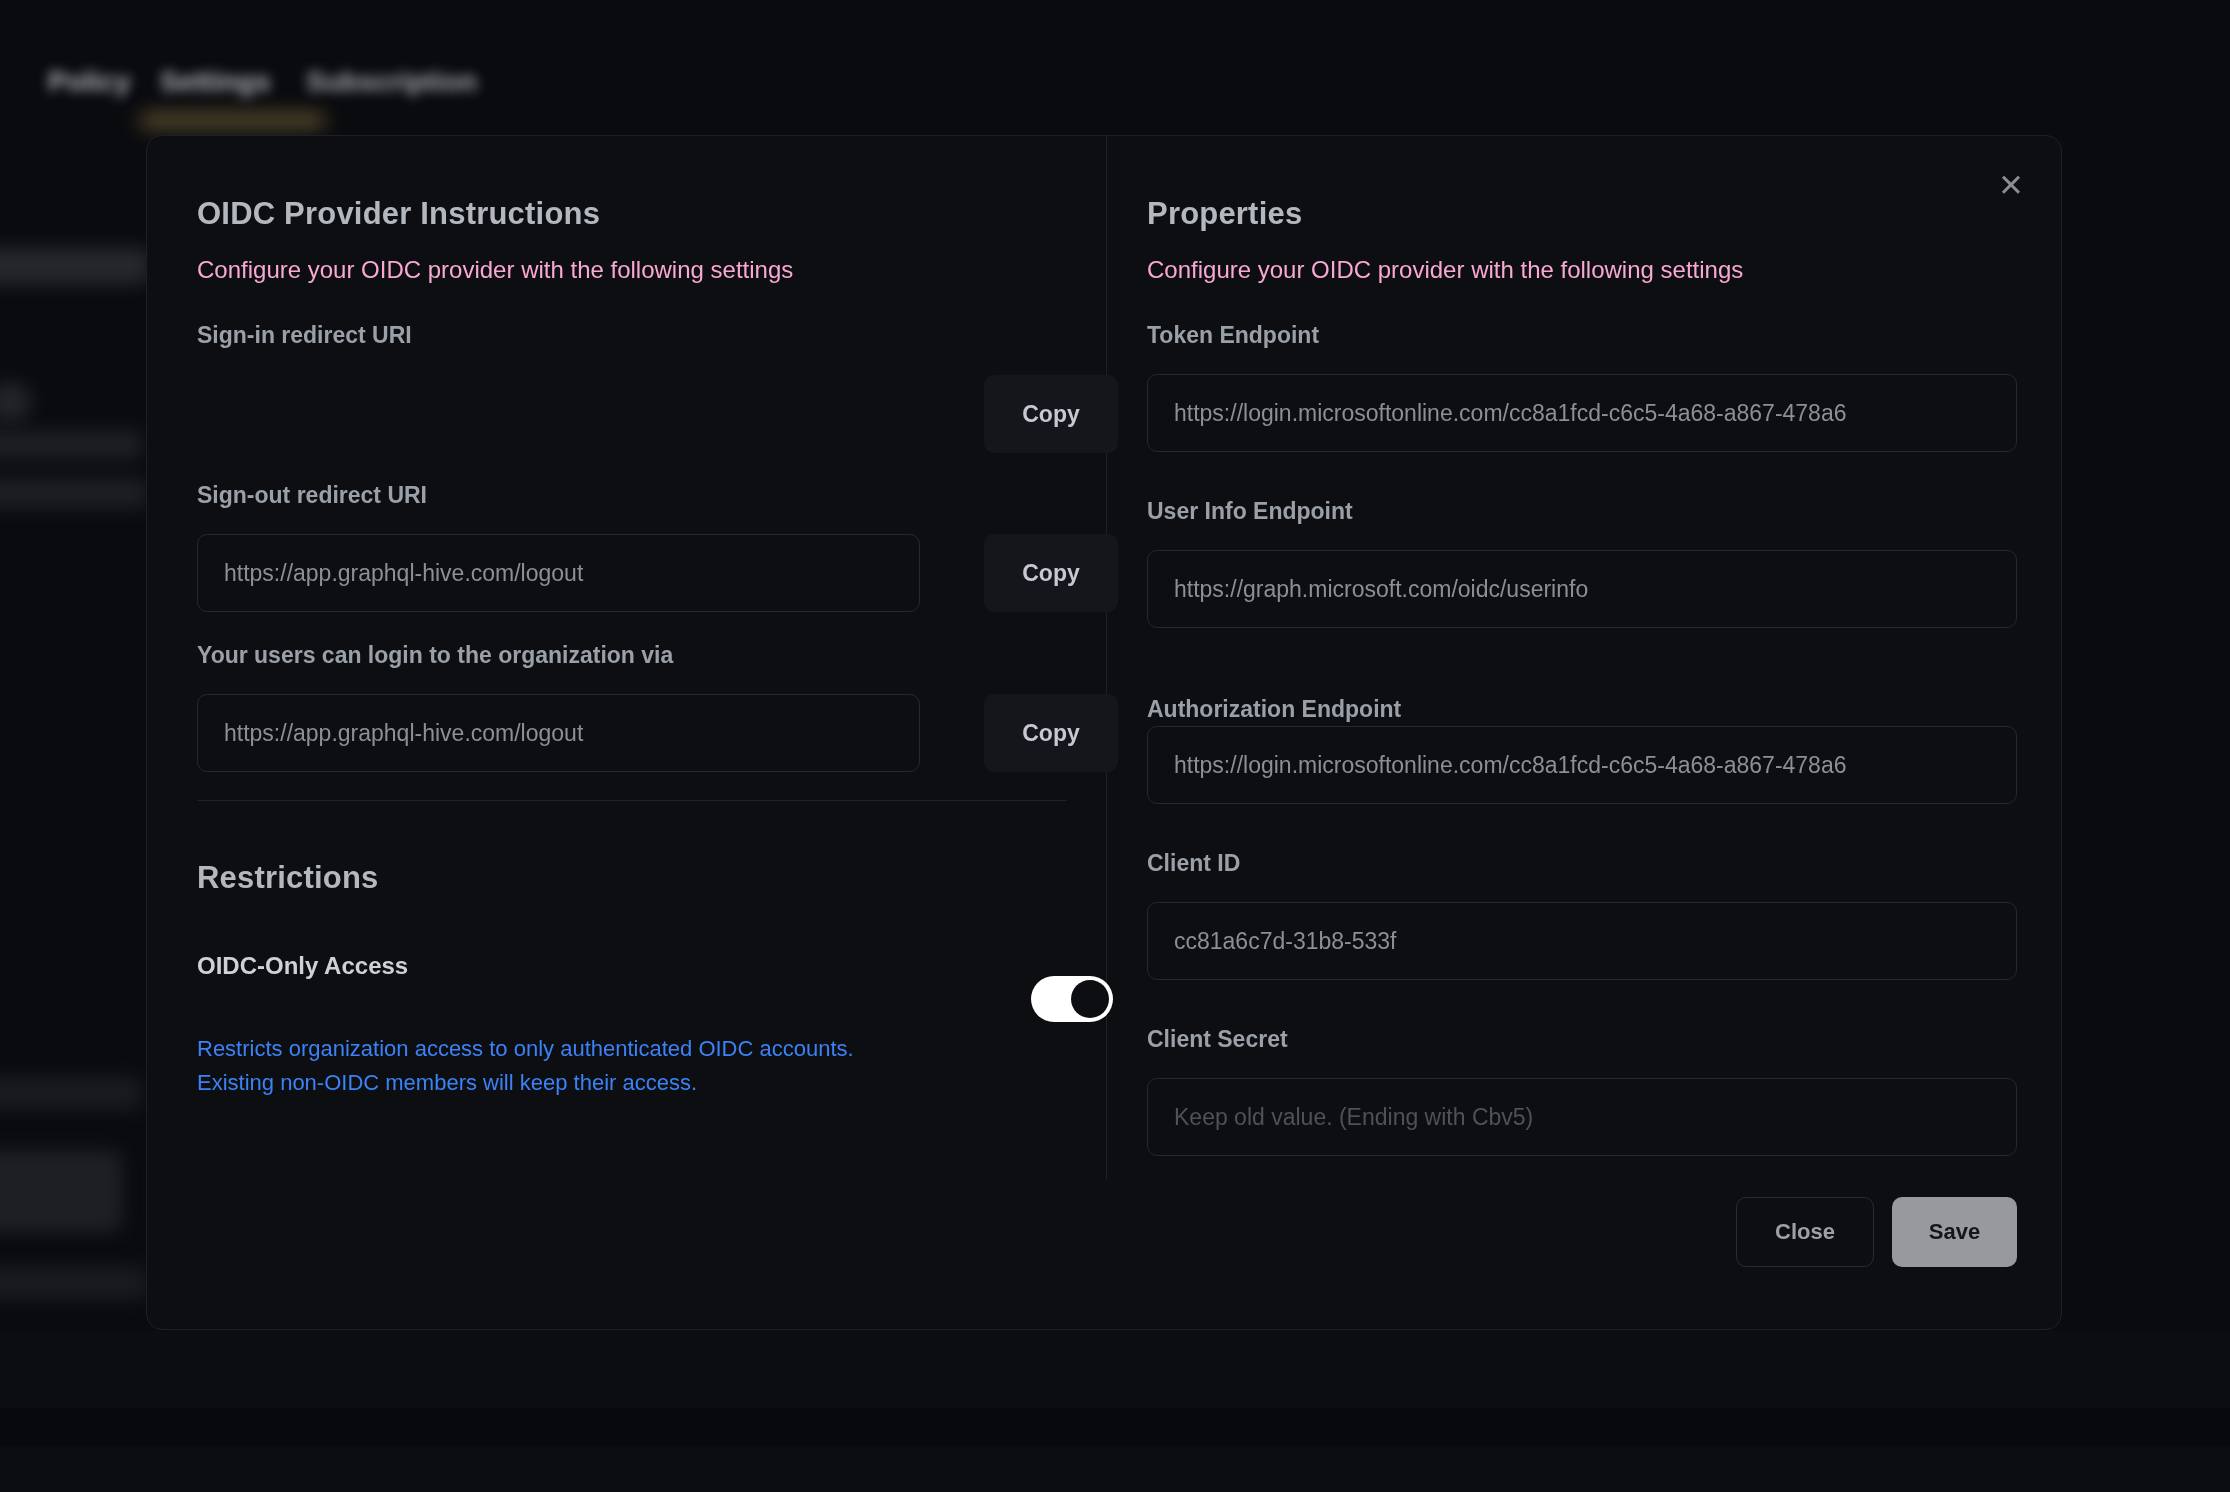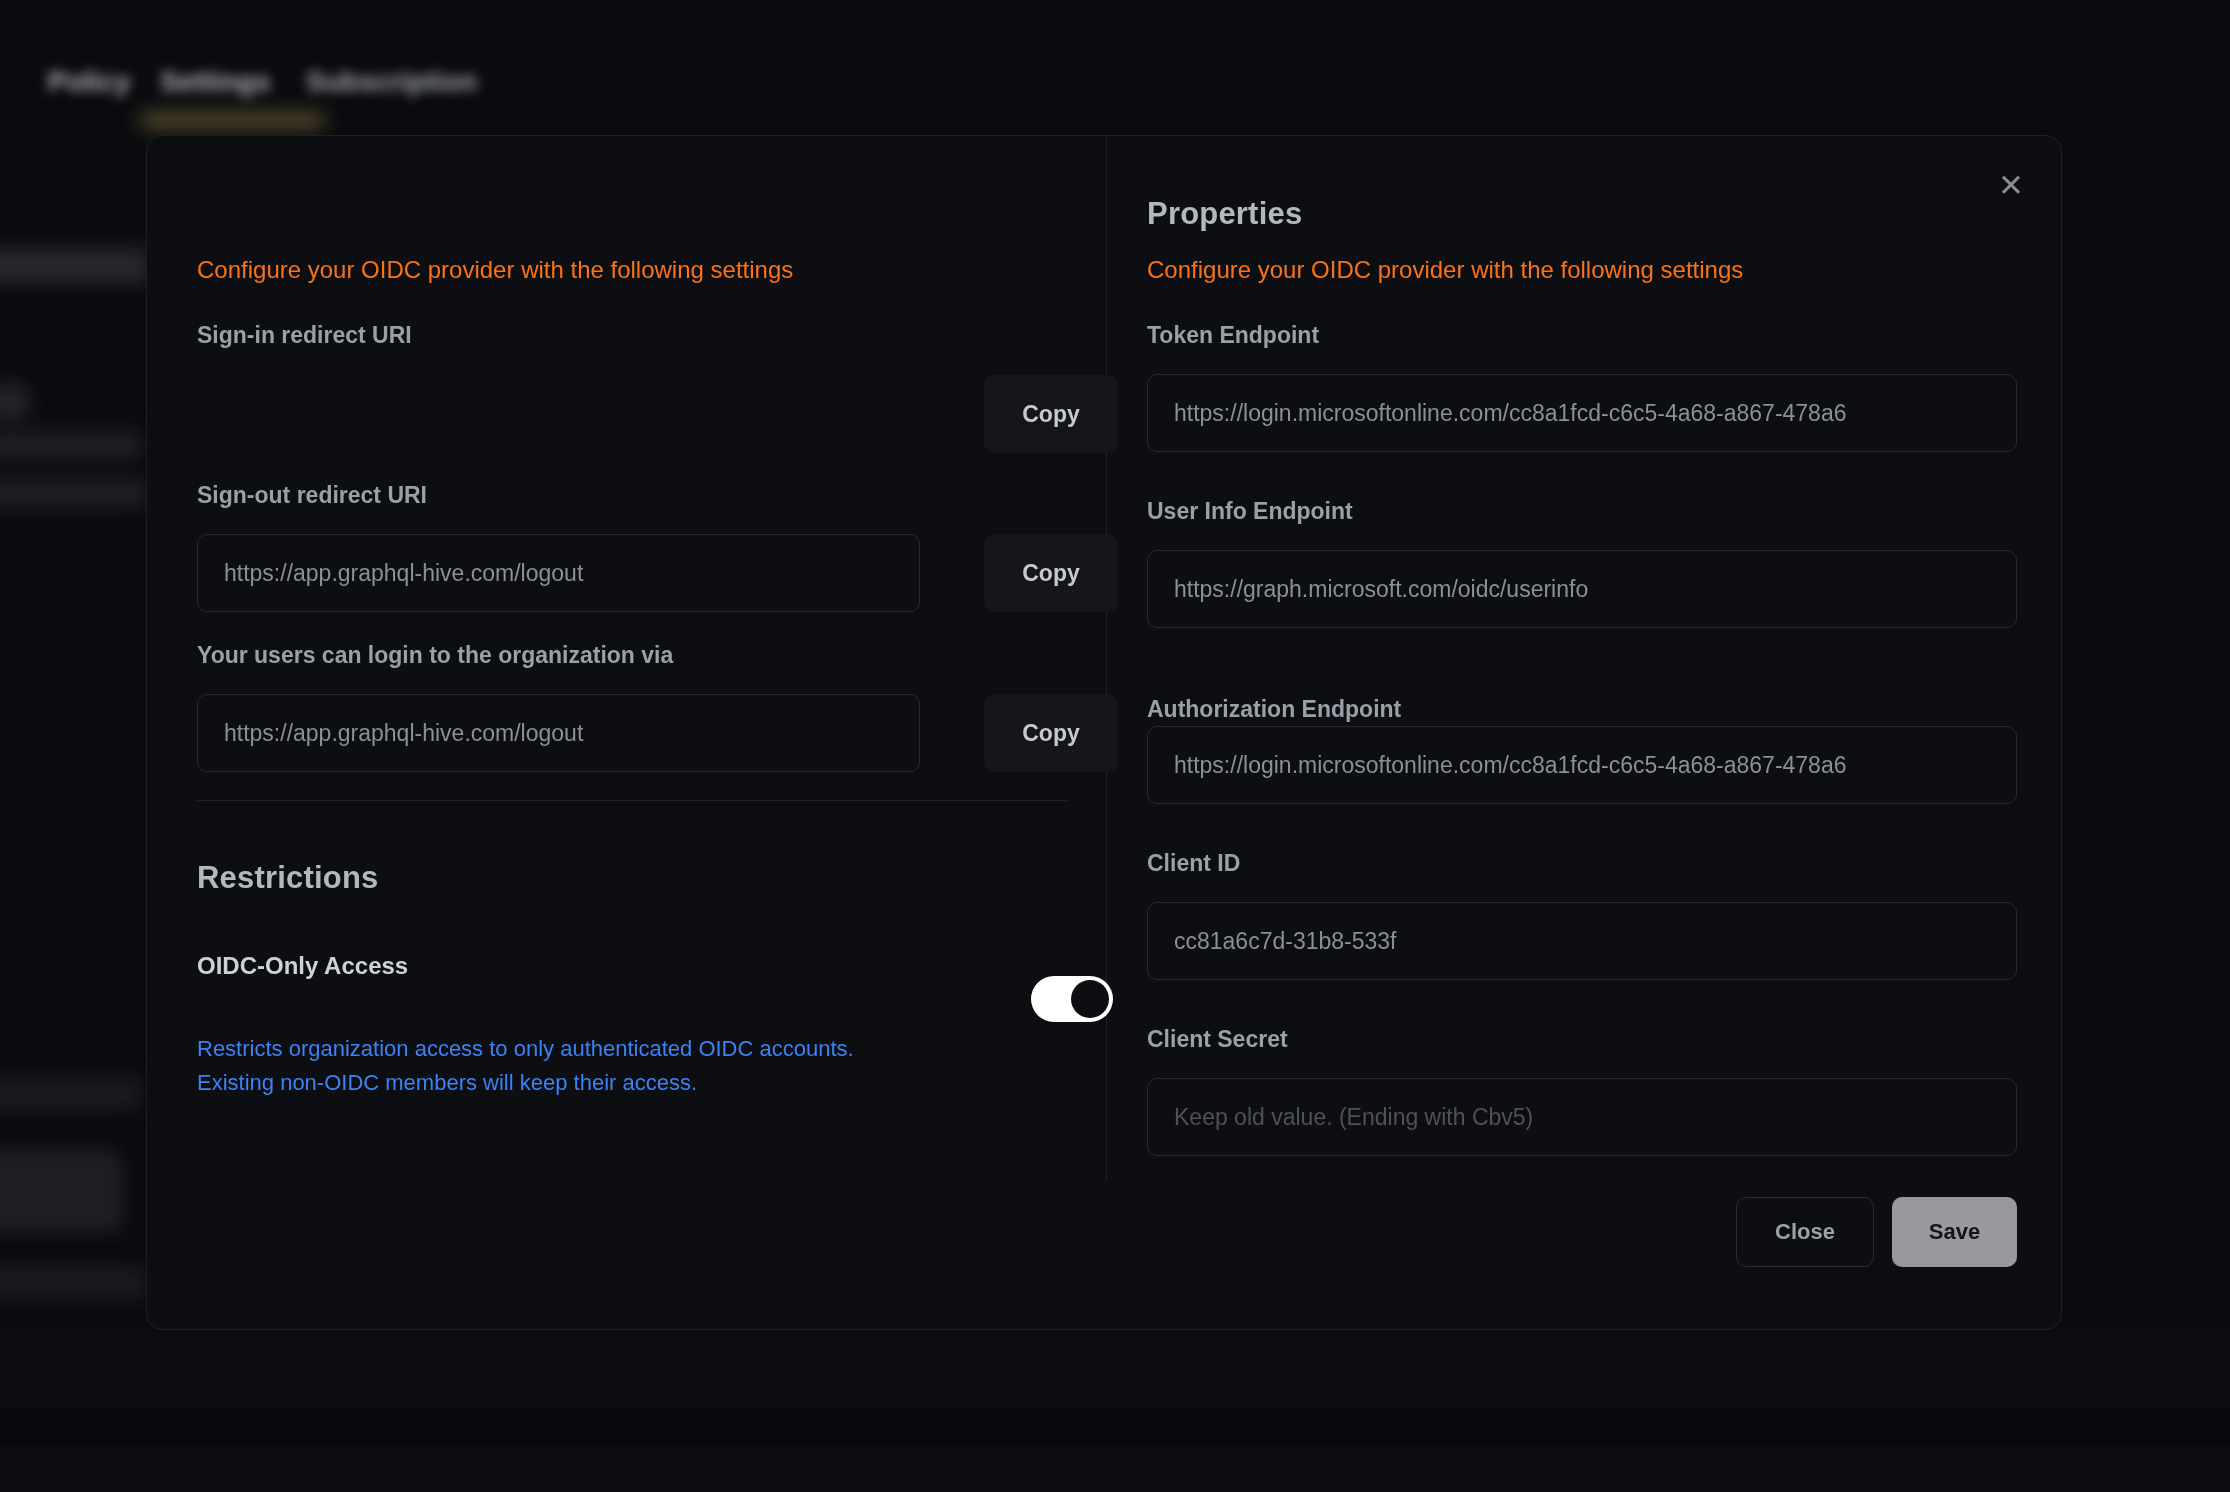--- a/index.html
+++ b/index.html
@@ -52,21 +52,21 @@
     position: absolute; right: 28px; top: 28px; width: 44px; height: 44px;
     background: none; border: none; color: #8a8d93; font-size: 31px; line-height: 44px;
     text-align: center; cursor: pointer; font-family: inherit;
   }
 
   .col { position: absolute; top: 0; height: 100%; }
   .col-left  { left: 50px;  width: 872px; }
   .col-right { left: 1000px; width: 870px; }
 
   .section-title { position: absolute; font-size: 31px; font-weight: 700; color: #b3b7be; letter-spacing: .2px; }
-  .section-sub   { position: absolute; font-size: 24px; color: #f97316; }
+  .section-sub   { position: absolute; font-size: 24px; color: #f9a8d4; }
 
   .field-label { position: absolute; font-size: 23px; font-weight: 600; color: #9aa0a8; }
 
   .text-input {
     position: absolute; height: 78px; width: 723px;
     background: transparent; border: 1.5px solid #26282e; border-radius: 10px;
     color: #8b8f96; font-size: 23px; font-family: inherit;
     padding: 0 26px; outline: none; white-space: nowrap; overflow: hidden;
   }
   .text-input::placeholder { color: #4e5158; opacity: 1; }
@@ -134,20 +134,21 @@
   <div class="bg-blur bgb-4"></div>
   <div class="bg-blur bgb-5"></div>
   <div class="bg-blur bgb-6"></div>
   <div class="bg-blur bgb-7"></div>
 
   <div class="modal">
     <div class="modal-divider"></div>
     <button class="close-x">✕</button>
 
     <div class="col col-left">
+      <div class="section-title" style="top:60px;">OIDC Provider Instructions</div>
       <div class="section-sub" style="top:120px;">Configure your OIDC provider with the following settings</div>
 
       <div class="field-label l-label-1">Sign-in redirect URI</div>
       <button class="copy-btn l-copy-1">Copy</button>
 
       <div class="field-label l-label-2">Sign-out redirect URI</div>
       <input class="text-input l-input-2" readonly="" value="https://app.graphql-hive.com/logout" style="">
       <button class="copy-btn l-copy-2">Copy</button>
 
       <div class="field-label l-label-3">Your users can login to the organization via</div>

